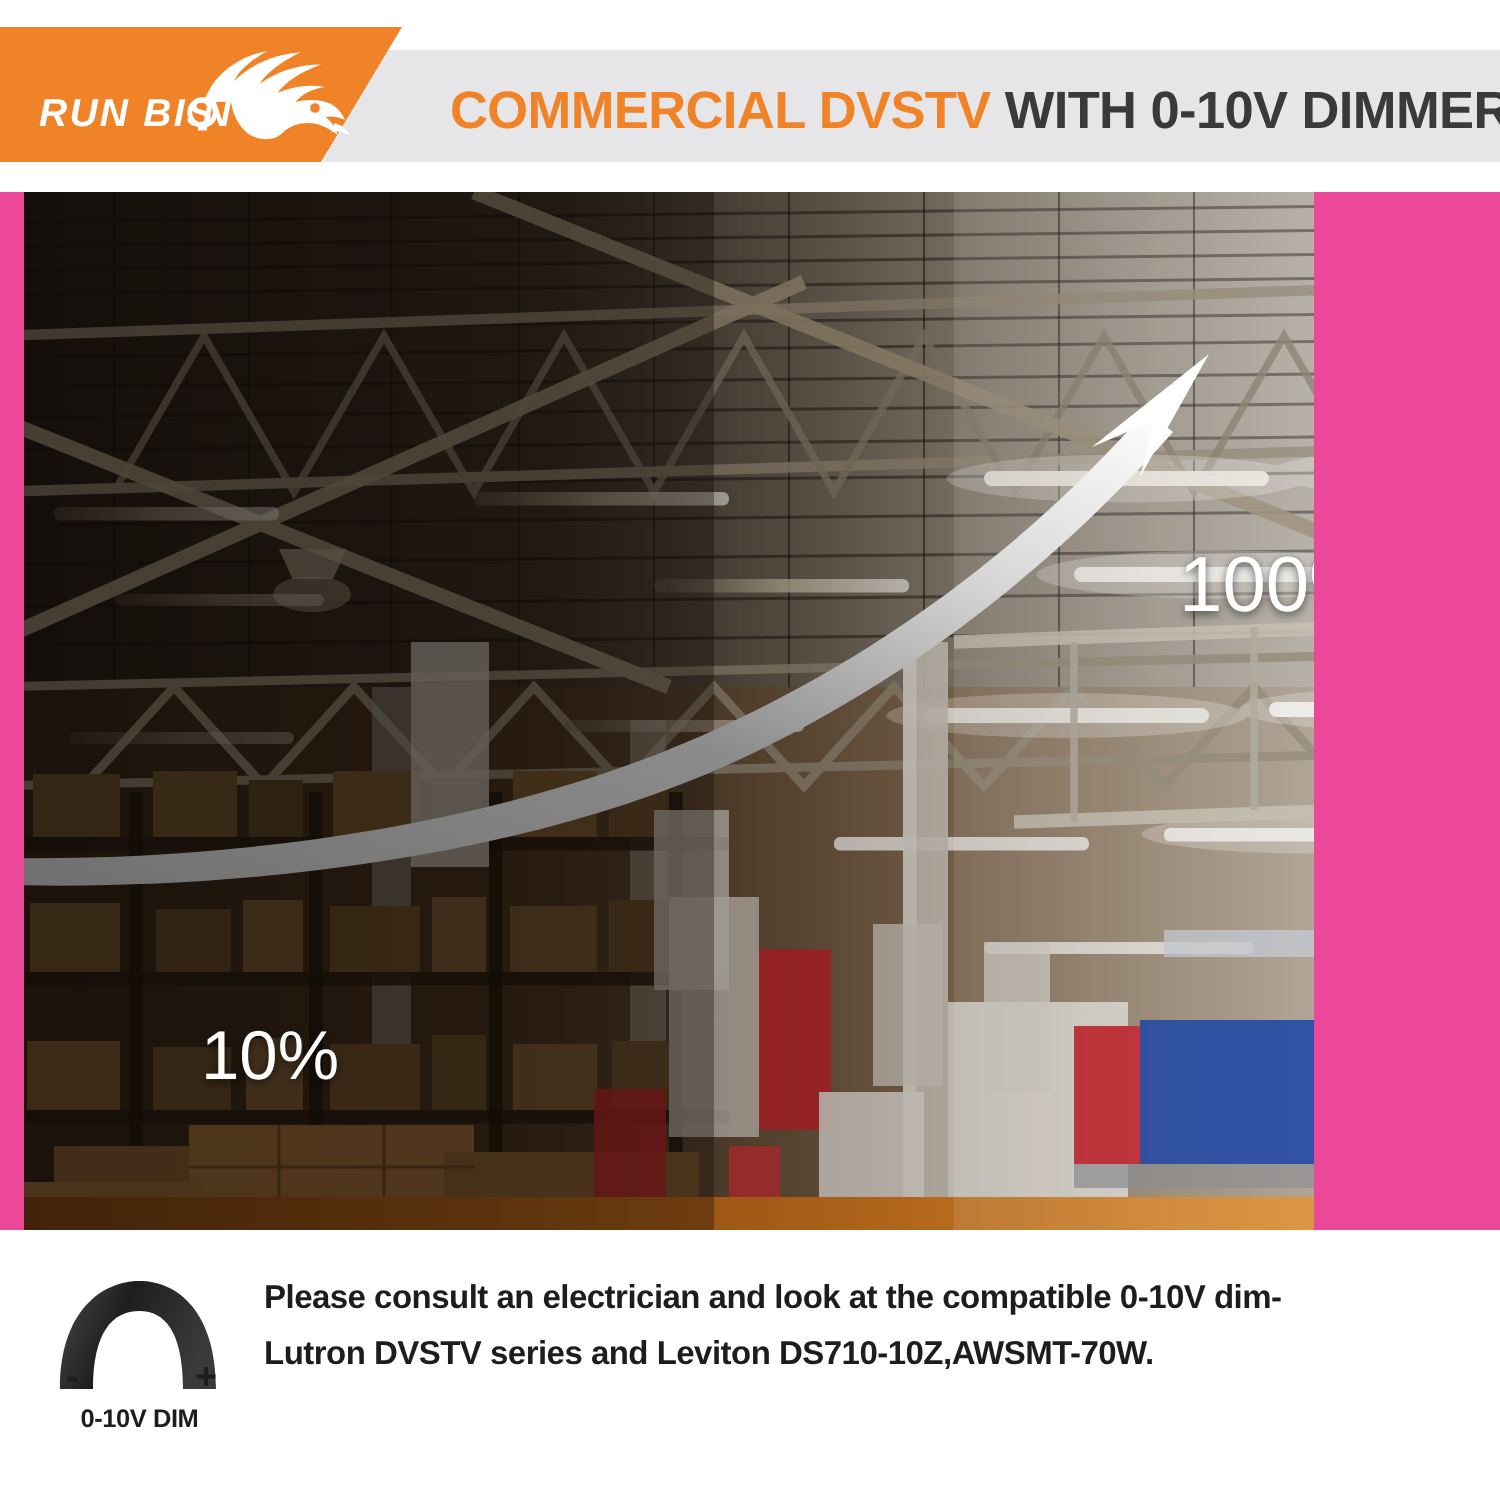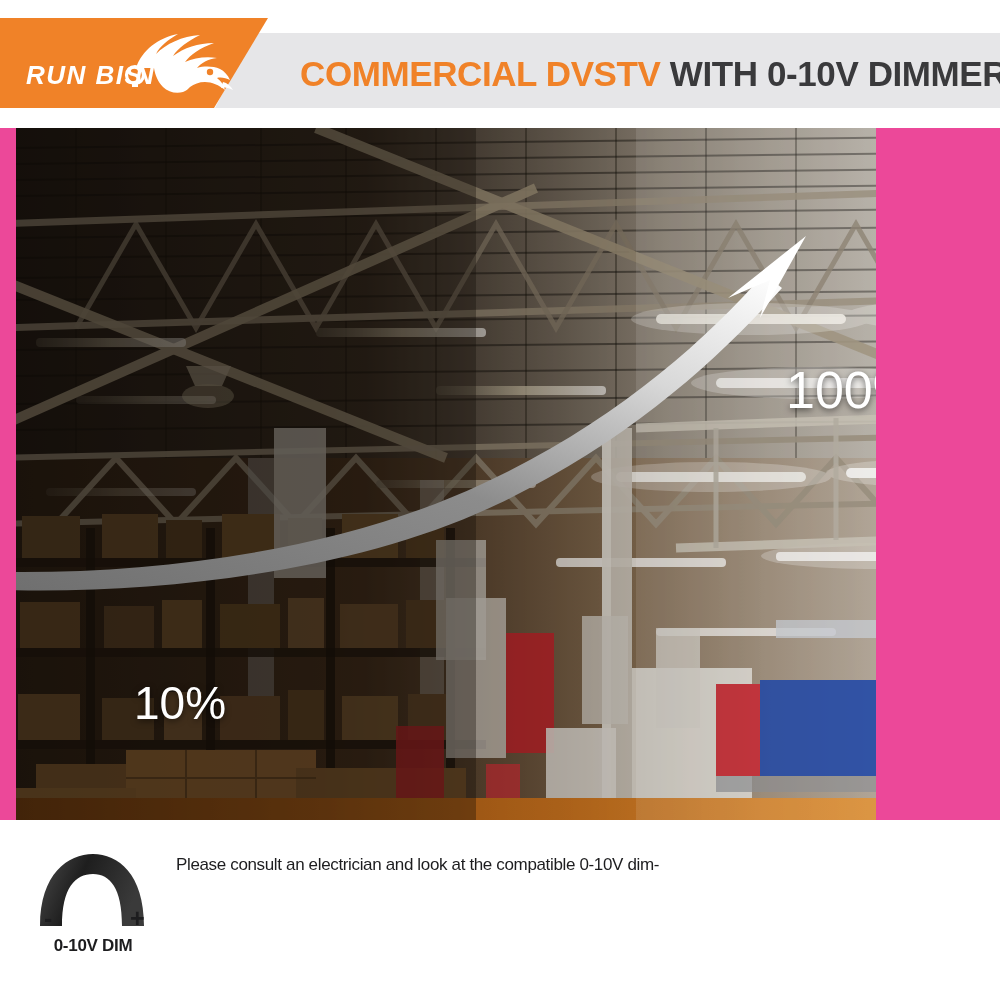--- a/index.html
+++ b/index.html
@@ -31,21 +31,21 @@
   .footer{position:absolute;left:0;top:820px;width:1000px;height:180px;background:#ffffff;}
   .knob{position:absolute;left:18px;top:28px;width:150px;height:115px;}
   .knob-svg{position:absolute;left:0;top:0;}
   .knob-label{position:absolute;left:0;top:88px;width:150px;text-align:center;
               font-size:17px;font-weight:bold;color:#1d1d1f;letter-spacing:-0.3px;}
   .sign{position:absolute;left:4px;top:56px;width:150px;}
   .sign span{position:absolute;font-size:25px;font-weight:bold;color:#1d1d1f;}
   .sign .minus{left:22px;}
   .sign .plus{left:108px;}
   .footer-text{position:absolute;left:176px;top:26px;width:810px;
-               font-size:17px;line-height:37px;color:#1d1d1f;letter-spacing:-0.35px;}
+               font-size:22px;line-height:37px;color:#1d1d1f;letter-spacing:-0.35px;font-weight:bold;}
   .footer-text div{white-space:nowrap;}
 </style>
 </head>
 <body>
 
 <div class="page">
 
   <div class="header">
     <div class="header-gray"></div>
     <div class="header-orange"></div>
@@ -341,16 +341,17 @@
       </svg>
       <div class="sign">
         <span class="minus">-</span>
         <span class="plus">+</span>
       </div>
       <div class="knob-label">0-10V DIM</div>
     </div>
 
     <div class="footer-text">
       <div>Please consult an electrician and look at the compatible 0-10V dim-</div>
+      <div>Lutron DVSTV series and Leviton DS710-10Z,AWSMT-70W.</div>
     </div>
   </div>
 
 </div>
 
 </body></html>

